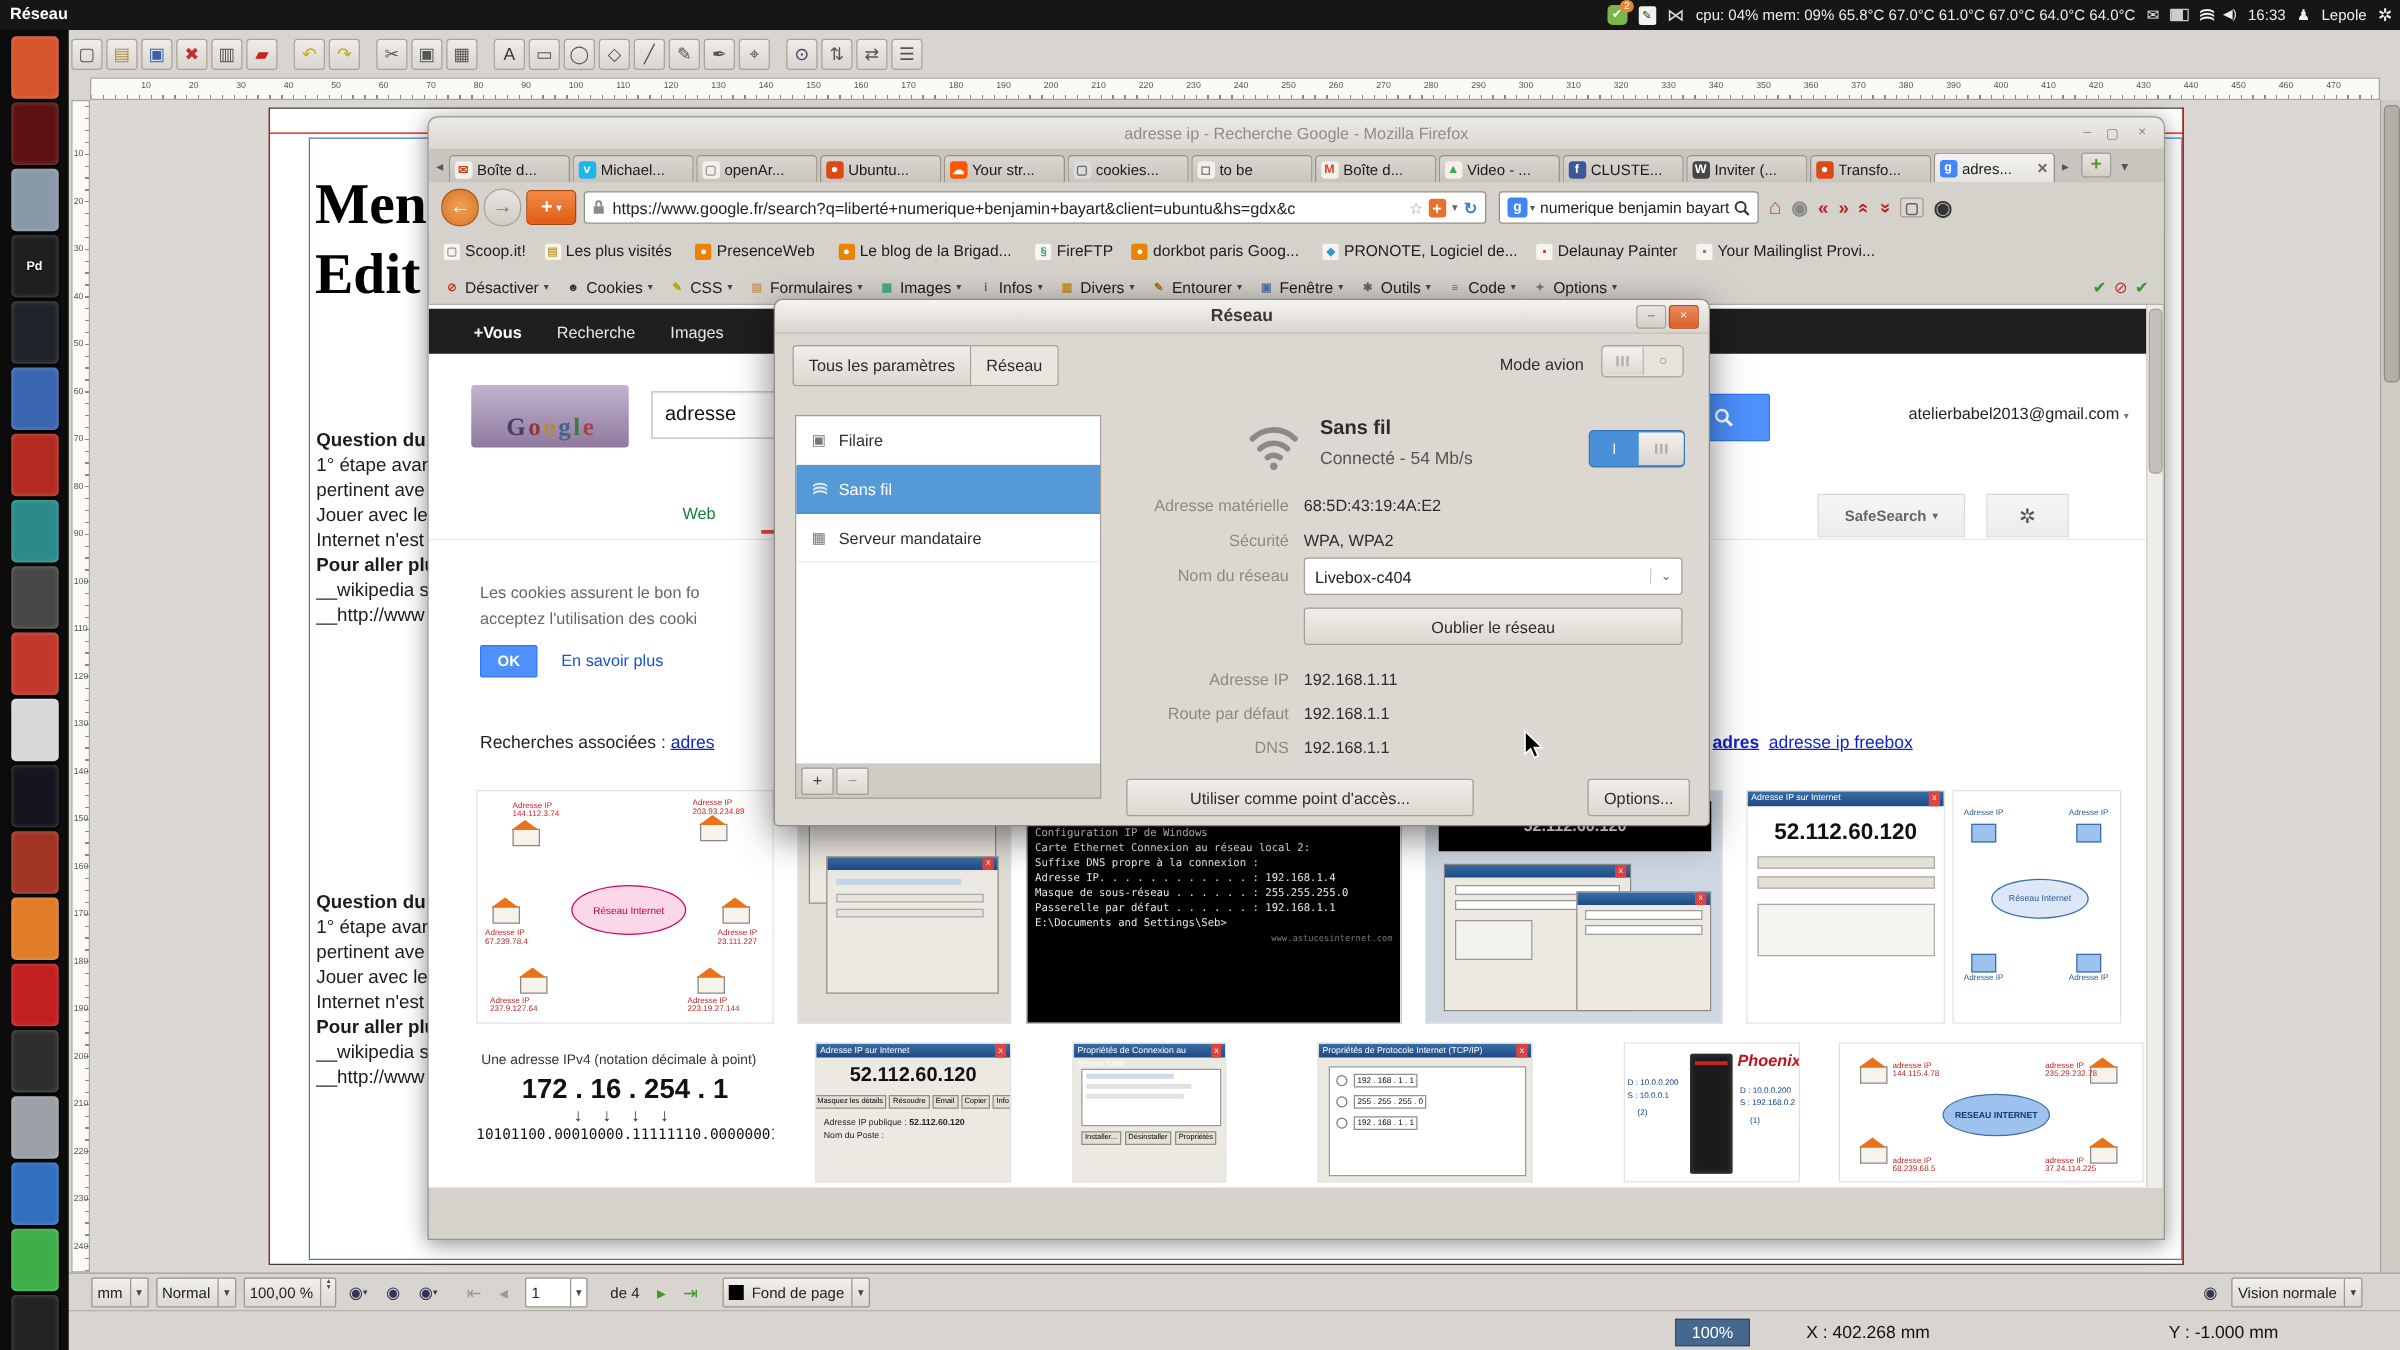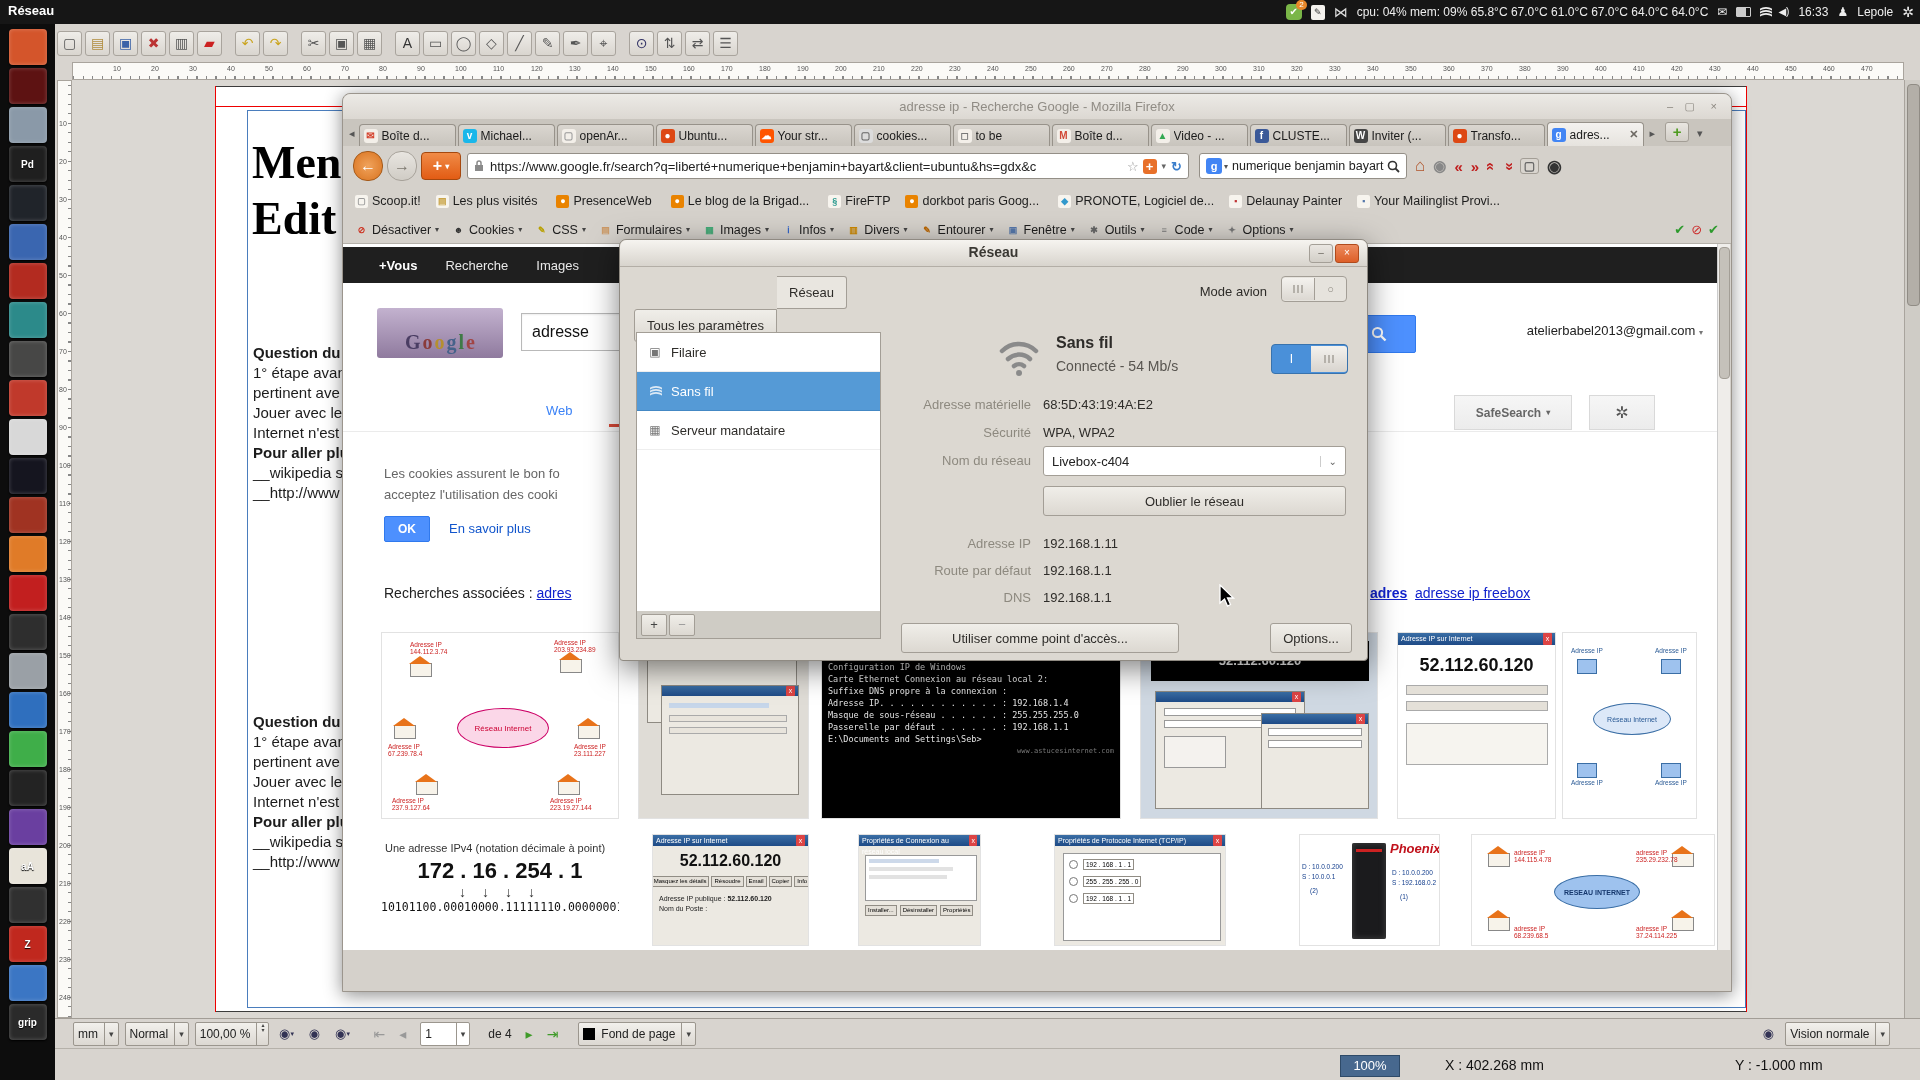--- a/index.html
+++ b/index.html
@@ -12,21 +12,21 @@
   .tbicon{display:inline-block;font-size:12px;line-height:1;}
   .msgicon{width:16px;height:16px;background:#7ab648;border-radius:4px;color:#fff;font-size:10px;
     text-align:center;line-height:16px;position:relative;}
   .msgbadge{position:absolute;top:-4px;right:-5px;background:#e8882a;color:#fff;border-radius:6px;
     font-size:8px;padding:0 3px;line-height:10px;}
   .noteicon{width:14px;height:15px;background:#f4f2ee;border-radius:2px;color:#333;font-size:9px;text-align:center;line-height:15px;}
   .wifg{display:inline-block;transform:rotate(-90deg);letter-spacing:-1px;font-weight:bold;}
   
   #dock{left:0;top:24px;width:55px;height:1056px;background:#0d0d0d;z-index:55;display:flex;flex-direction:column;
     align-items:center;padding-top:5px;gap:3px;box-sizing:border-box;}
-  .dtile{width:38px;height:36px;border-radius:4px;flex:0 0 auto;display:flex;align-items:center;justify-content:center;
+  .dtile{width:38px;height:50px;border-radius:4px;flex:0 0 auto;display:flex;align-items:center;justify-content:center;
     box-shadow:inset 0 0 4px rgba(255,255,255,.25), 0 1px 2px #000;}
   .dlabel{color:#fff;font-size:10px;font-weight:bold;text-shadow:0 1px 1px #000;}
   
   #sc-toolbar{left:57px;top:27px;width:1300px;height:32px;display:flex;align-items:center;gap:3px;z-index:5;}
   .tbtn{width:25px;height:25px;background:linear-gradient(#efede9,#d9d5cf);border:1px solid #a9a49d;border-radius:3px;
     display:flex;align-items:center;justify-content:center;font-size:14px;box-sizing:border-box;}
   .tbtn.sep{width:7px;border:none;background:none;box-shadow:none;}
   #hruler{left:72px;top:62px;width:1832px;height:18px;background:#fbfaf7;border:1px solid #a9a49d;box-sizing:border-box;z-index:4;
     background-image:repeating-linear-gradient(90deg,#888 0 1px,transparent 1px 9.5px);background-size:100% 5px;background-position:0 13px;background-repeat:no-repeat;}
   #vruler{left:57px;top:80px;width:15px;height:938px;background:#fbfaf7;border:1px solid #a9a49d;box-sizing:border-box;z-index:4;
@@ -106,21 +106,21 @@
   #glogo{left:34px;top:64px;width:126px;height:50px;background:linear-gradient(#c3b2cf,#8f7a9e);border-radius:3px;
     display:flex;align-items:flex-end;justify-content:center;gap:2px;padding-bottom:6px;box-sizing:border-box;
     font-weight:bold;font-size:20px;font-family:"Liberation Serif",serif;}
   #glogo span{line-height:1;}
   #gsearchbox{left:178px;top:69px;width:820px;height:38px;border:1px solid #b9b9b9;box-shadow:inset 0 1px 2px #eee;
     font-size:16px;color:#111;display:flex;align-items:center;padding-left:10px;box-sizing:border-box;}
   #gsearchbtn{left:999px;top:71px;width:72px;height:36px;background:#4d90fe;border:1px solid #3079ed;border-radius:2px;
     display:flex;align-items:center;justify-content:center;}
   #gemail{left:0;top:79px;width:1360px;text-align:right;font-size:13px;color:#222;}
   #gtabs-line{left:0;top:187px;width:1386px;height:1px;background:#ebebeb;}
-  .gtab{font-size:13px;color:#3b82f6;}
+  .gtab{font-size:13px;color:#15803d;}
   .redsliver{left:266px;top:180px;width:34px;height:3px;background:#dd4b39;}
   #safesearch{left:1111px;top:151px;width:116px;height:33px;border:1px solid #d9d9d9;background:linear-gradient(#f6f6f6,#ececec);
     display:flex;align-items:center;justify-content:center;gap:5px;font-size:12px;color:#666;font-weight:bold;}
   #gearbtn{left:1246px;top:151px;width:64px;height:33px;border:1px solid #d9d9d9;background:linear-gradient(#f6f6f6,#ececec);
     display:flex;align-items:center;justify-content:center;font-size:16px;color:#555;}
   .cookie{left:41px;color:#666;font-size:13px;white-space:nowrap;}
   #cookie-ok{left:41px;top:272px;width:44px;height:24px;background:#4d90fe;border:1px solid #3079ed;border-radius:2px;
     color:#fff;font-size:12px;font-weight:bold;text-align:center;line-height:24px;}
   #cookie-link{left:106px;top:277px;color:#1155cc;font-size:13px;}
   .related{top:341px;font-size:14px;color:#222;white-space:nowrap;}
@@ -1003,21 +1003,21 @@
     </div>
 </div>
 
 <div id="dlg" class="abs">
   <div id="dlgtitle" class="abs">
     <div class="abs t">Réseau</div>
     <div class="abs dlgbtn" style="right:34px;">–</div>
     <div class="abs dlgbtn close" style="right:8px;">×</div>
   </div>
   <div class="abs" style="left:14px;top:36px;display:flex;">
-    <div class="crumb" style="border-radius:3px 0 0 3px;margin-top:33px;">
+    <div class="crumb" style="border-radius:3px 0 0 3px;">
         <span>Tous les paramètres</span>
       </div>
     <div class="crumb cur" style="border-left:none;border-radius:0 3px 3px 0;">
         <span>Réseau</span>
       </div>
   </div>
   <span class="abs" id="airplane" style="top:44px;">Mode avion</span>
   <div class="abs" id="airswitch">
     <span class="knob bars">
         <i></i>

